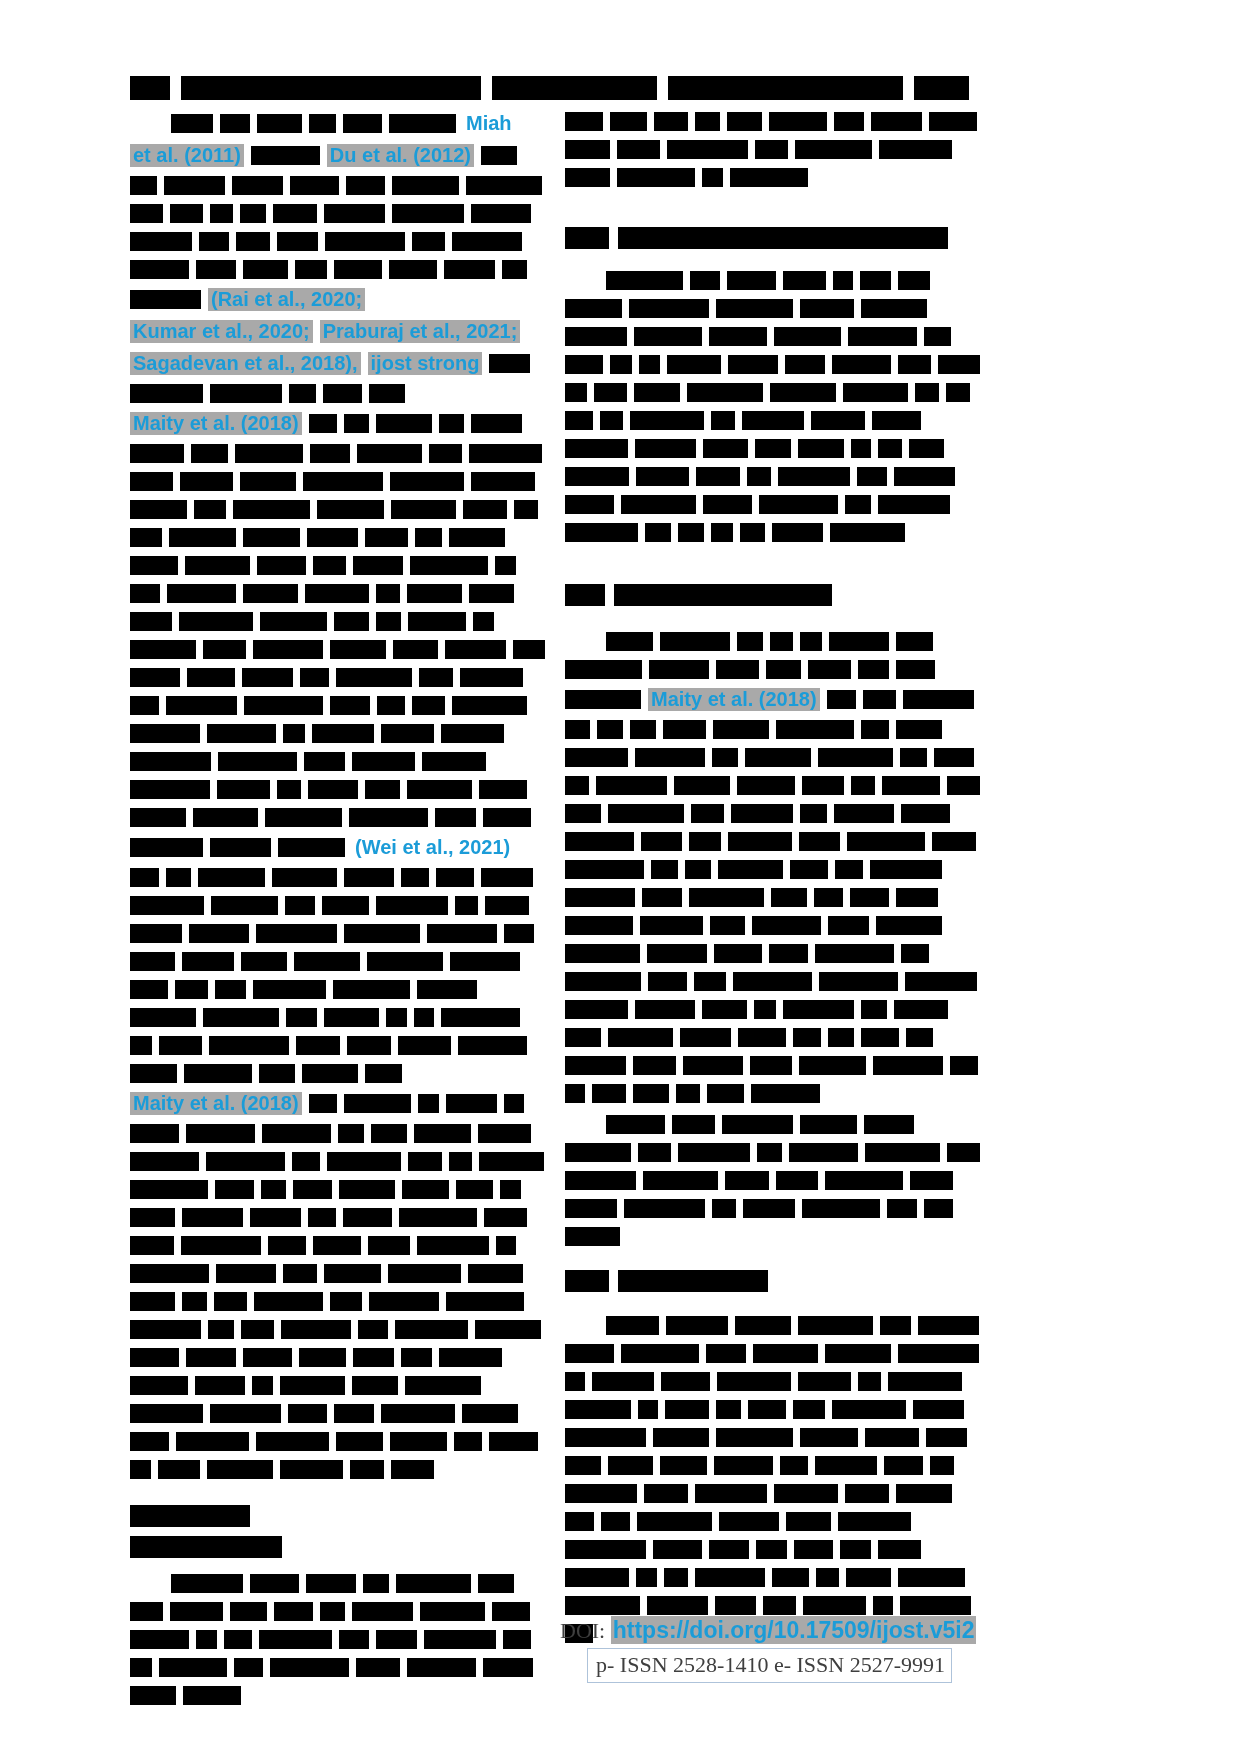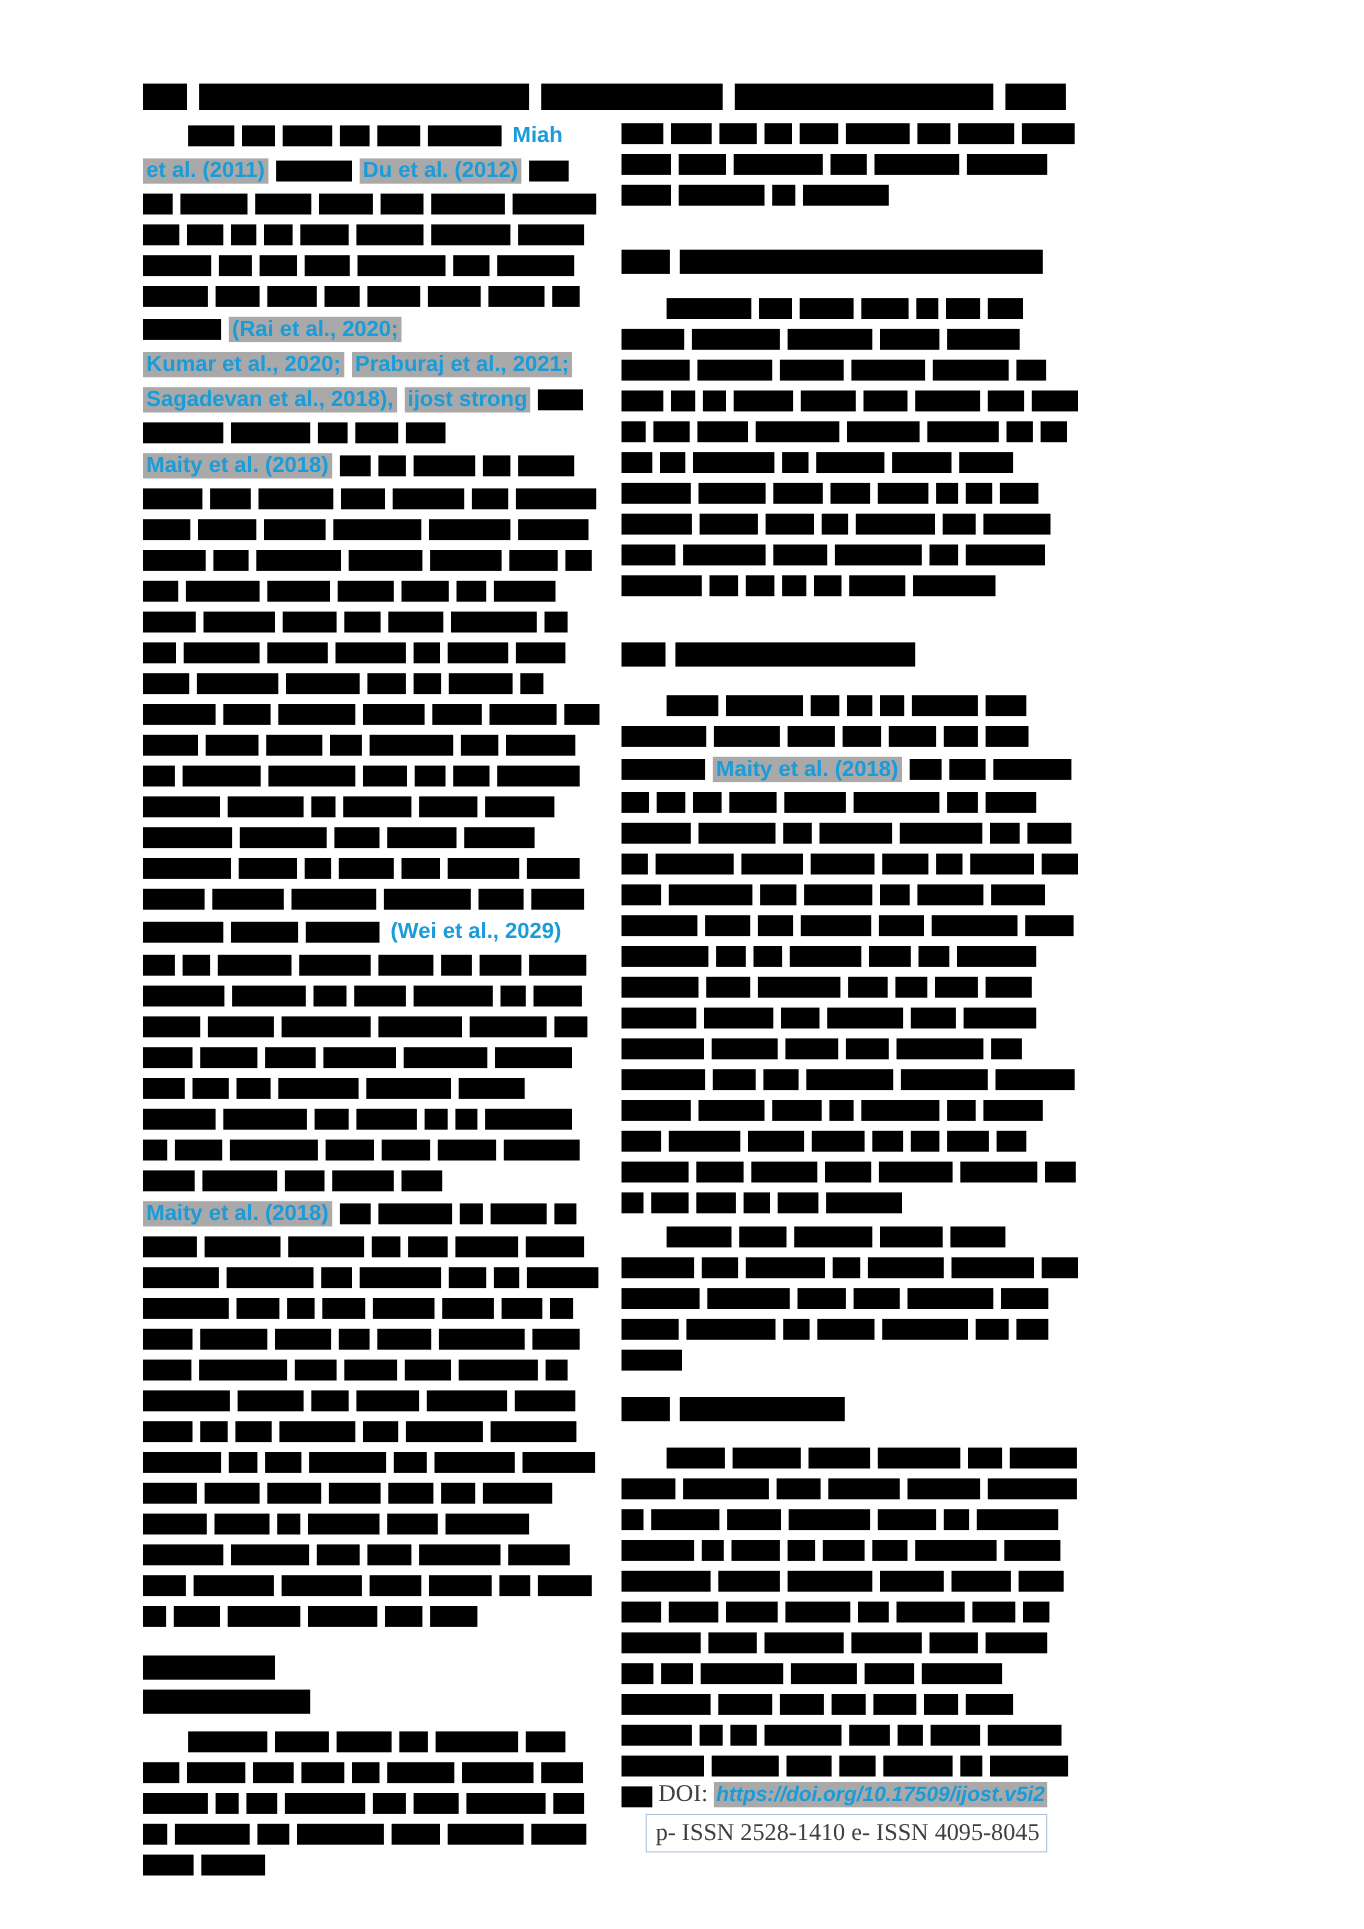--- a/index.html
+++ b/index.html
@@ -56,22 +56,21 @@
     text-align:right;
     font-family:"Liberation Serif", serif;
     font-size:22px;
     color:#3f3f3f;
     line-height:30px;
   }
   #doi-line{white-space:nowrap;}
   #doi-link{
     font-family:"Liberation Sans", sans-serif;
     font-weight:bold;
-    font-style:italic;
-    font-size:19px;
+    font-size:23px;
     color:var(--link-blue);
     background:var(--hl-gray);
     padding:1px 2px;
     cursor:pointer;
   }
   #issn-box{
     display:inline-block;
     border:1px solid #aec3da;
     padding:1px 6px 2px 8px;
     margin-top:2px;
@@ -242,21 +241,21 @@
         <span class="bar" style="width: 48px;"></span>
         <span class="bar" style="width: 56px;"></span>
         <span class="bar" style="width: 65px;"></span>
         <span class="bar" style="width: 77px;"></span>
         <span class="bar" style="width: 79px;"></span>
         <span class="bar" style="width: 41px;"></span>
         <span class="bar" style="width: 48px;"></span>
         <span class="bar" style="width: 73px;"></span>
         <span class="bar" style="width: 61px;"></span>
         <span class="bar" style="width: 67px;"></span>
-        <span class="cite nohl">(Wei et al., 2029)</span>
+        <span class="cite nohl">(Wei et al., 2021)</span>
         <span class="bar" style="width: 29px;"></span>
         <span class="bar" style="width: 25px;"></span>
         <span class="bar" style="width: 67px;"></span>
         <span class="bar" style="width: 65px;"></span>
         <span class="bar" style="width: 50px;"></span>
         <span class="bar" style="width: 28px;"></span>
         <span class="bar" style="width: 38px;"></span>
         <span class="bar" style="width: 52px;"></span>
         <span class="bar" style="width: 74px;"></span>
         <span class="bar" style="width: 67px;"></span>
@@ -781,17 +780,17 @@
         <span class="bar" style="width: 28px;"></span>
       </div>
     </div>
 
   <div id="footer" style="color: rgb(63, 63, 63);">
     <div id="doi-line">
       <span id="doi-label">DOI:</span>
       <span id="doi-link">https://doi.org/10.17509/ijost.v5i2</span>
     </div>
     <div id="issn-box" style="border-color: rgb(174, 195, 218);">
-      <span id="issn-text">p- ISSN 2528-1410 e- ISSN 4095-8045</span>
+      <span id="issn-text">p- ISSN 2528-1410 e- ISSN 2527-9991</span>
     </div>
   </div>
 
 </div>
 
 </body></html>

